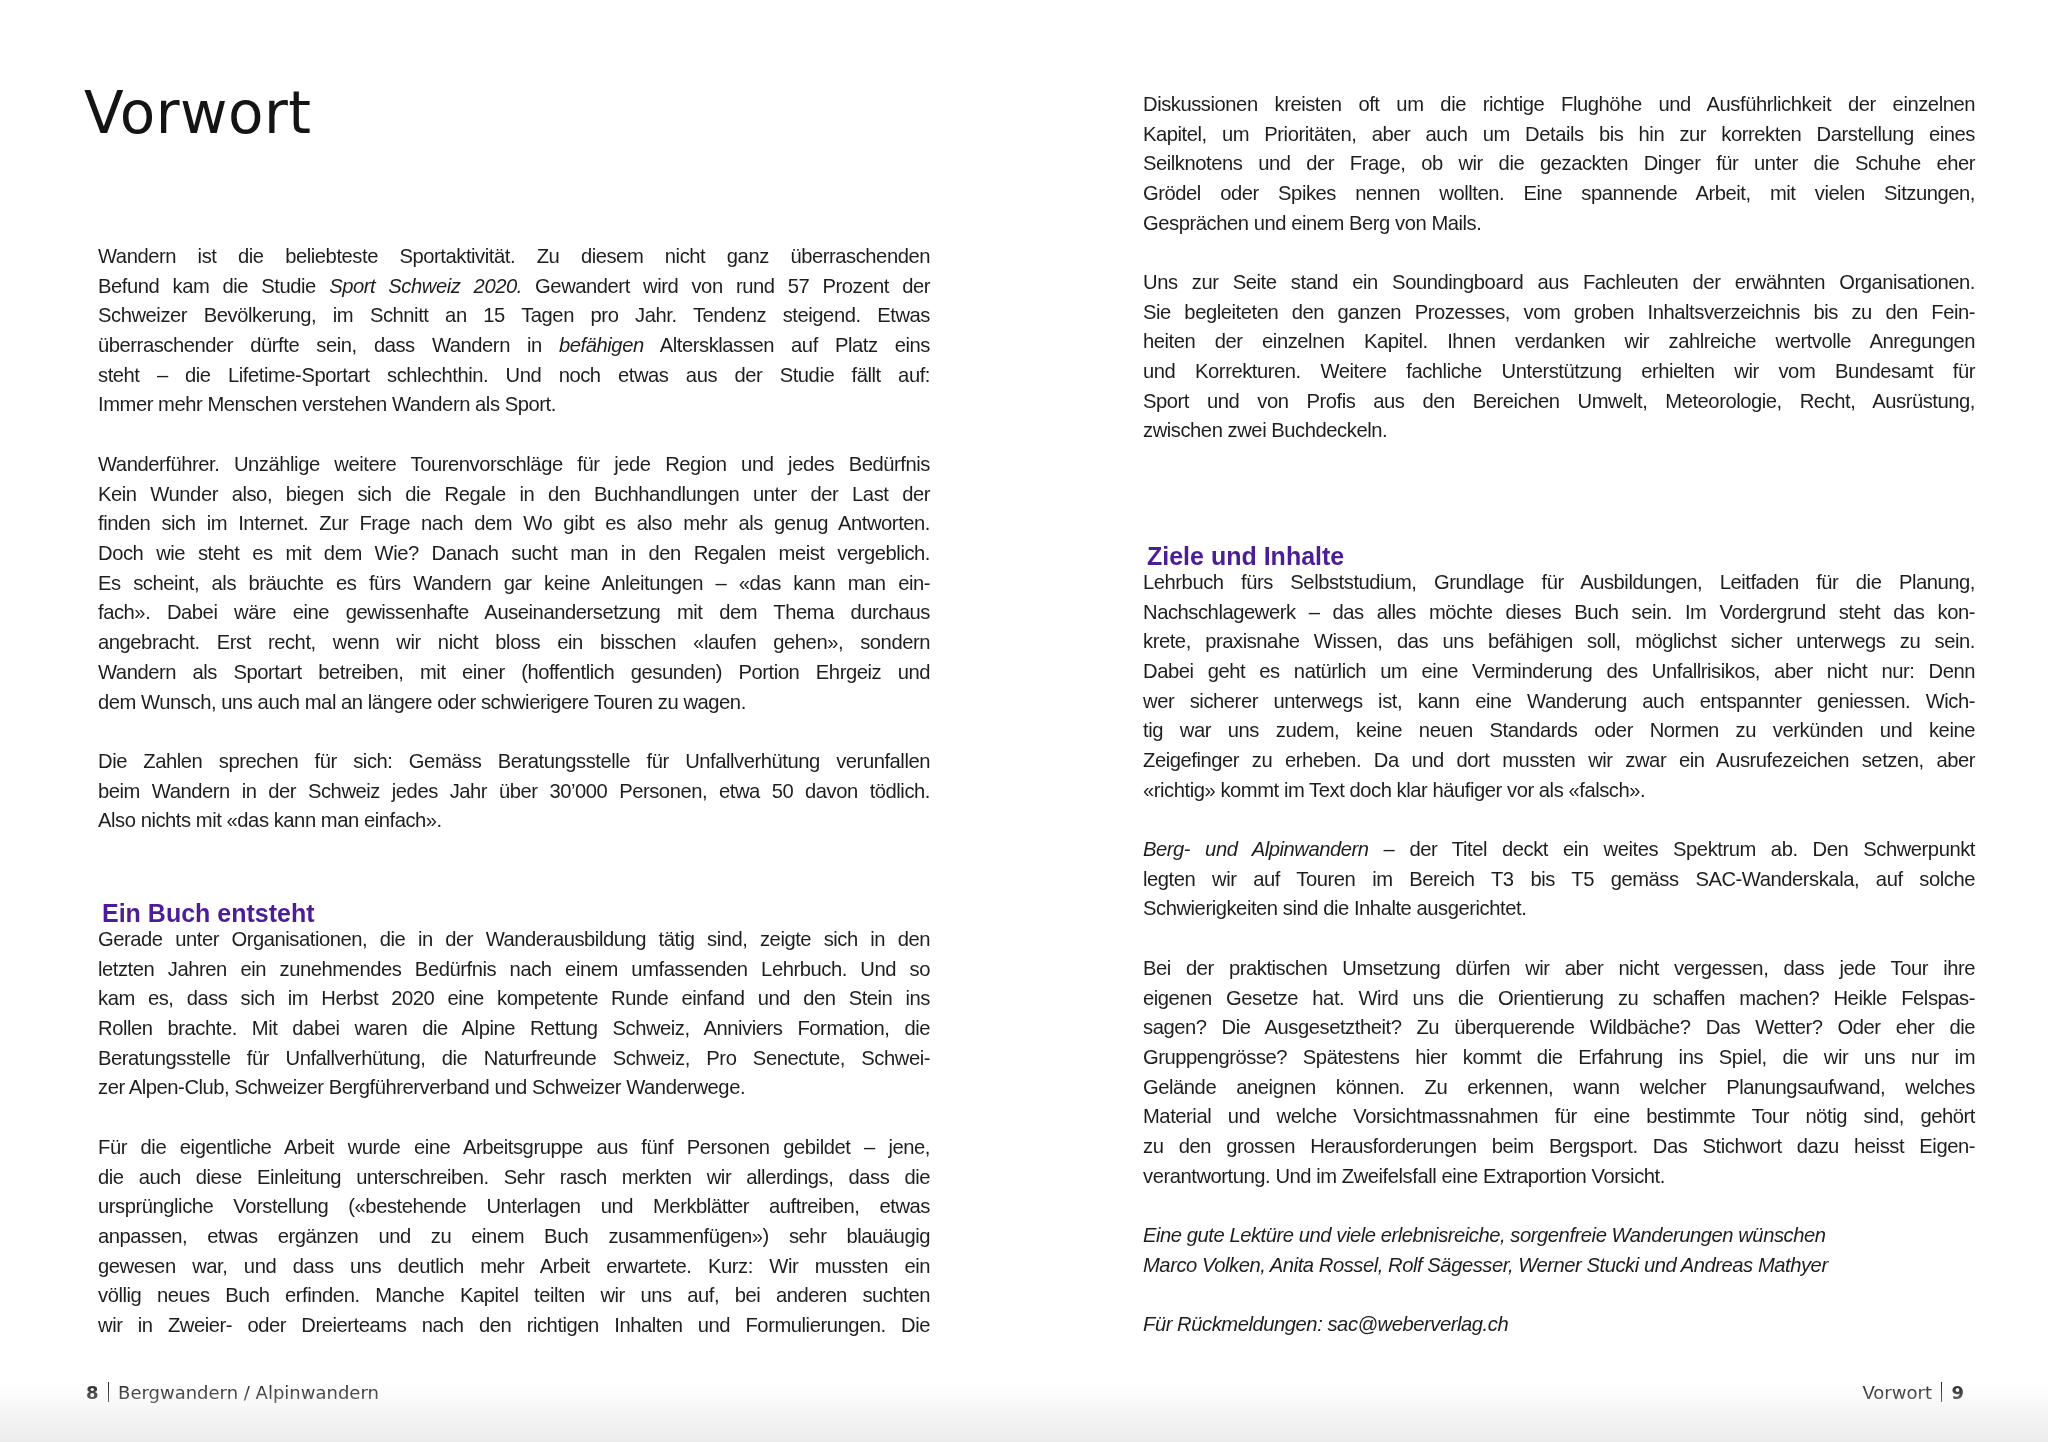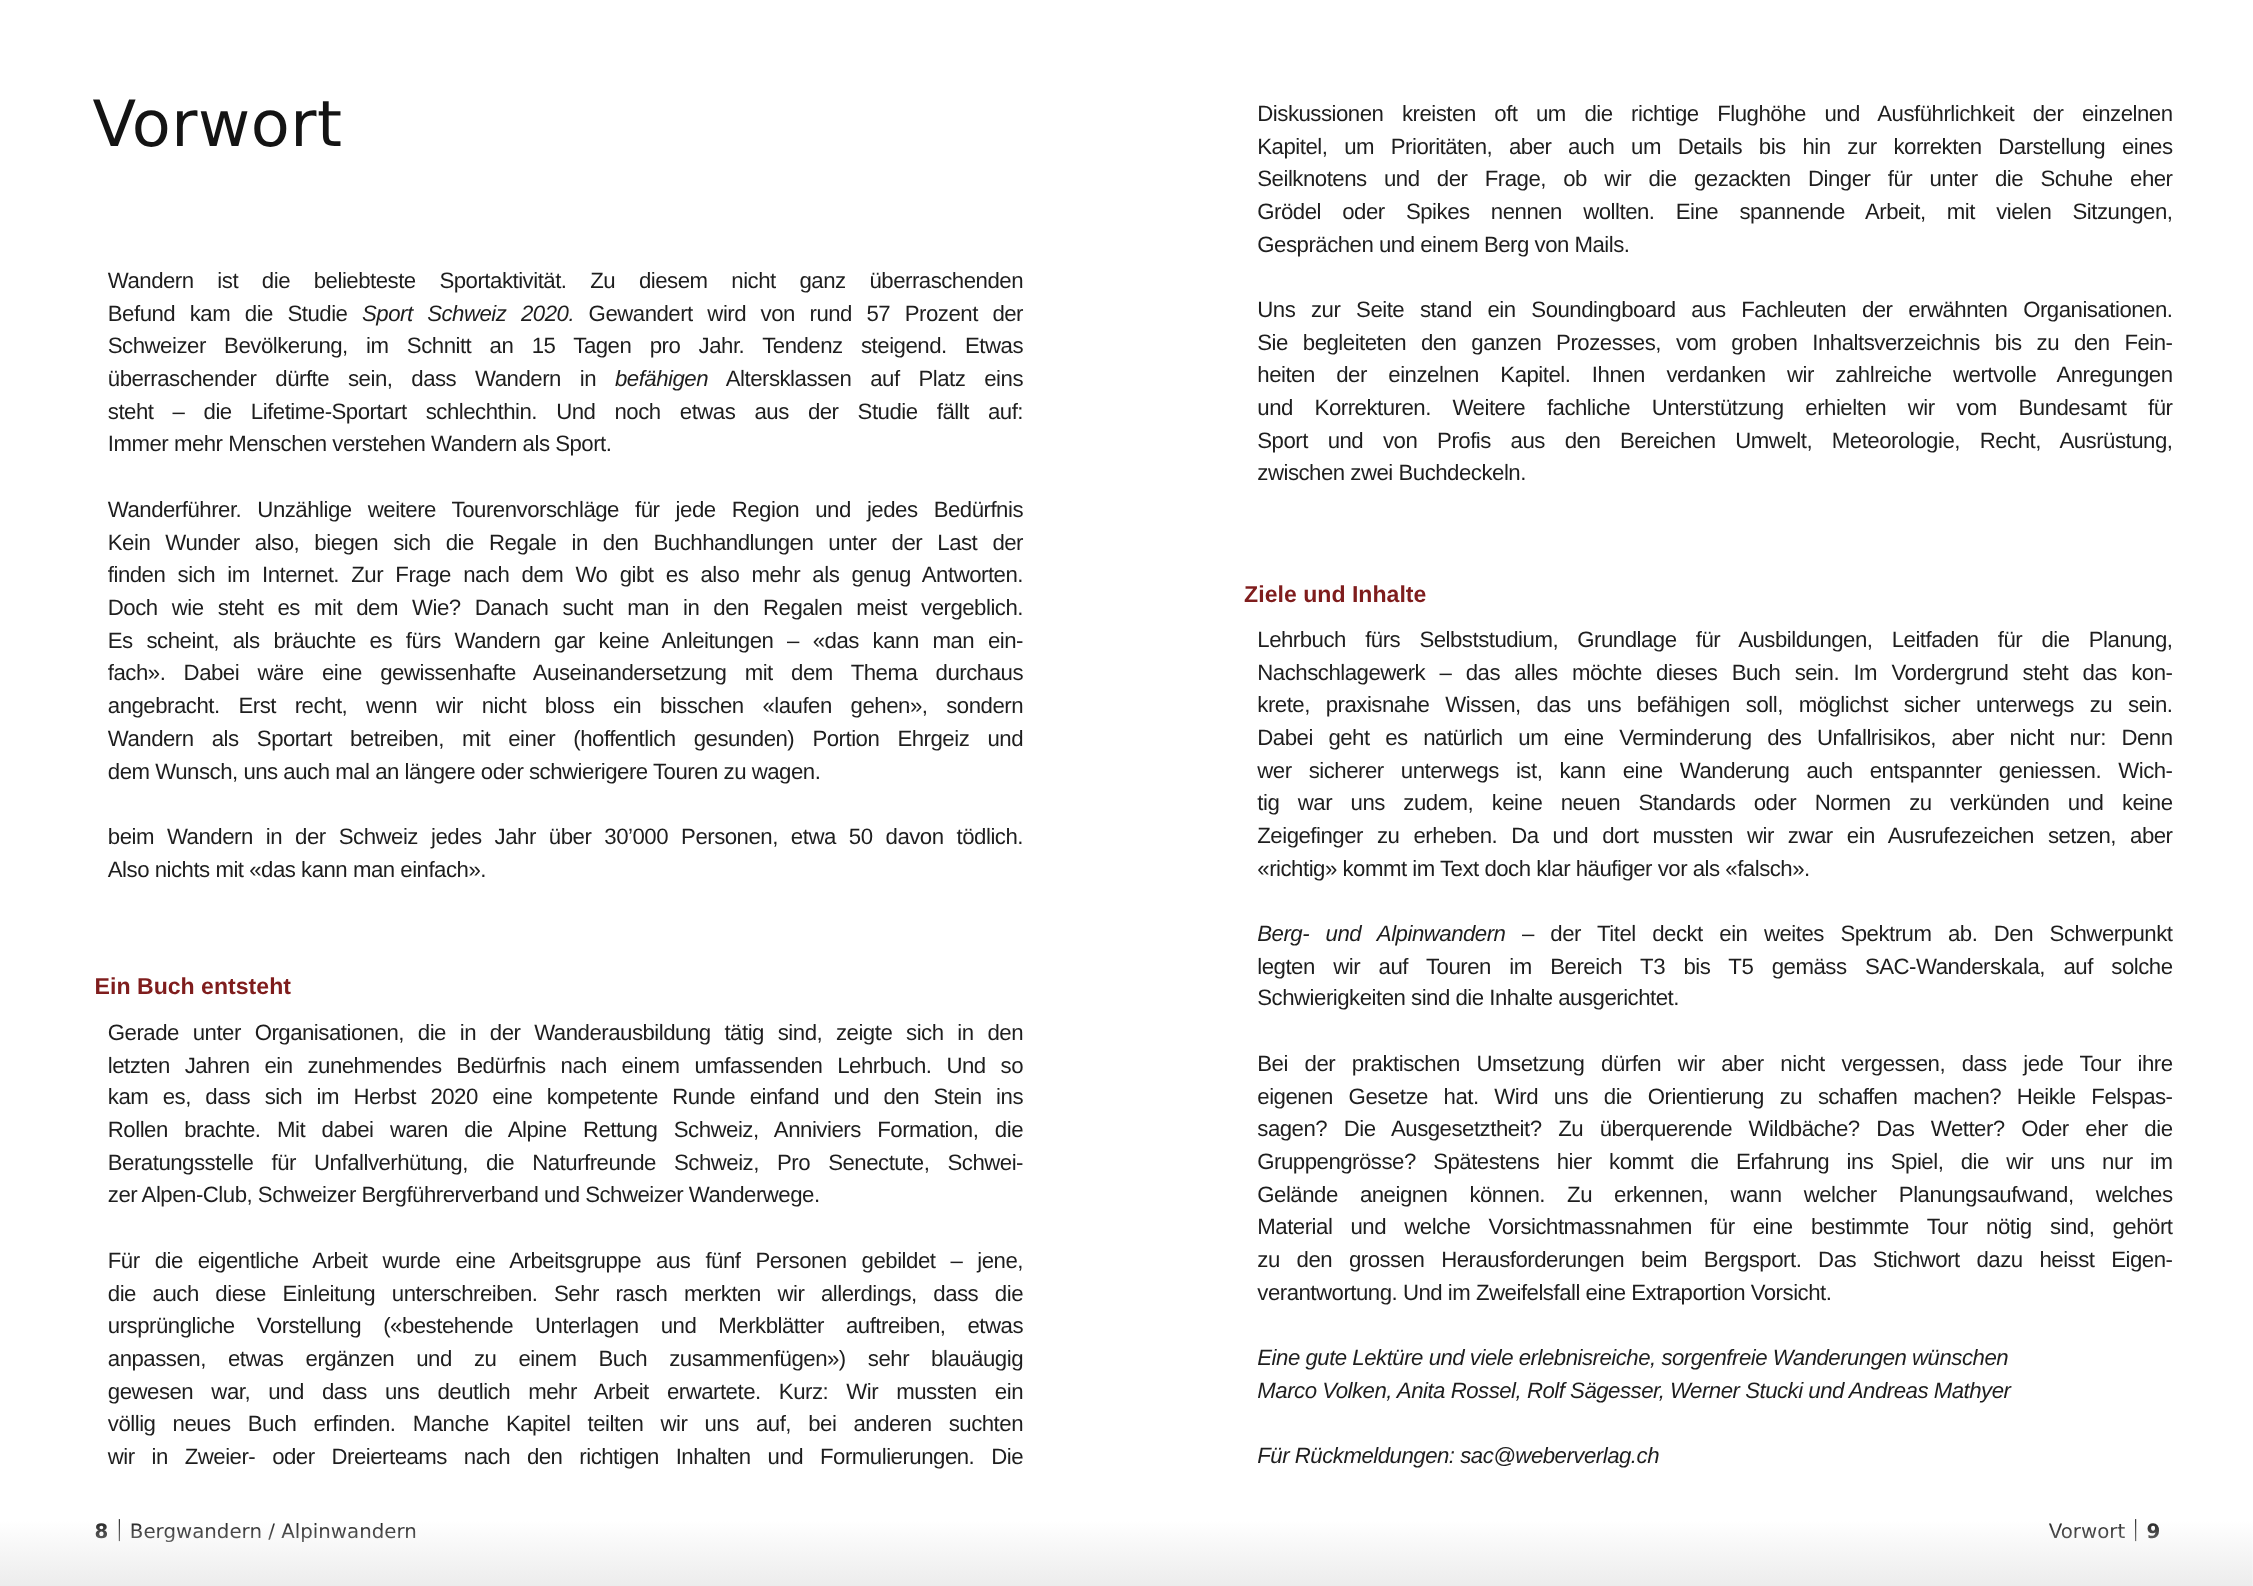--- a/index.html
+++ b/index.html
@@ -28,23 +28,23 @@
     display: block; height: 29.7px; line-height: 29.7px;
     font-size: 20.2px; white-space: nowrap;
     text-align: justify; text-align-last: justify;
     letter-spacing: -0.45px;
     font-family: "Liberation Sans", sans-serif;
     color: #1e1e1e;
   }
   .line.last { text-align-last: left; }
   .line.it, .it { font-style: italic; }
   .heading {
-    position: absolute; left: 0; margin: 0;
-    font-size: 21px; line-height: 29.7px; font-weight: bold;
-    font-family: "Liberation Sans", sans-serif; color: #7f1d1d;
+    position: absolute; left: 0; margin: 16px;
+    font-size: 25px; line-height: 29.7px; font-weight: bold;
+    font-family: "Liberation Sans", sans-serif; color: #4c1d95;
   }
   .footer {
     position: absolute; top: 1381px; font-size: 18px; line-height: 24px;
     font-family: "DejaVu Sans", sans-serif; color: #222;
   }
   .footer.left { left: 86px; }
   .footer.right { right: 84px; text-align: right; }
   .footer .num { font-weight: bold; }
   .footer .sep { display: inline-block; width: 1.5px; height: 20px; background: #222; vertical-align: -3px; margin: 0 9px; }
 </style>
@@ -69,20 +69,21 @@
         <span class="line"><span>Kein Wunder also, biegen sich die Regale in den Buchhandlungen unter der Last der</span></span>
         <span class="line"><span>finden sich im Internet. Zur Frage nach dem Wo gibt es also mehr als genug Antworten.</span></span>
         <span class="line"><span>Doch wie steht es mit dem Wie? Danach sucht man in den Regalen meist vergeblich.</span></span>
         <span class="line"><span>Es scheint, als bräuchte es fürs Wandern gar keine Anleitungen – «das kann man ein-</span></span>
         <span class="line"><span>fach». Dabei wäre eine gewissenhafte Auseinandersetzung mit dem Thema durchaus</span></span>
         <span class="line"><span>angebracht. Erst recht, wenn wir nicht bloss ein bisschen «laufen gehen», sondern</span></span>
         <span class="line"><span>Wandern als Sportart betreiben, mit einer (hoffentlich gesunden) Portion Ehrgeiz und</span></span>
         <span class="line last"><span>dem Wunsch, uns auch mal an längere oder schwierigere Touren zu wagen.</span></span>
       </div>
     <div class="para" style="top:735px">
+        <span class="line"><span>Die Zahlen sprechen für sich: Gemäss Beratungsstelle für Unfallverhütung verunfallen</span></span>
         <span class="line"><span>beim Wandern in der Schweiz jedes Jahr über 30’000 Personen, etwa 50 davon tödlich.</span></span>
         <span class="line last"><span>Also nichts mit «das kann man einfach».</span></span>
       </div>
     <h2 class="heading" style="top:883px">Ein Buch entsteht</h2>
     <div class="para" style="top:913px">
         <span class="line"><span>Gerade unter Organisationen, die in der Wanderausbildung tätig sind, zeigte sich in den</span></span>
         <span class="line"><span>letzten Jahren ein zunehmendes Bedürfnis nach einem umfassenden Lehrbuch. Und so</span></span>
         <span class="line"><span>kam es, dass sich im Herbst 2020 eine kompetente Runde einfand und den Stein ins</span></span>
         <span class="line"><span>Rollen brachte. Mit dabei waren die Alpine Rettung Schweiz, Anniviers Formation, die</span></span>
         <span class="line"><span>Beratungsstelle für Unfallverhütung, die Naturfreunde Schweiz, Pro Senectute, Schwei-</span></span>

